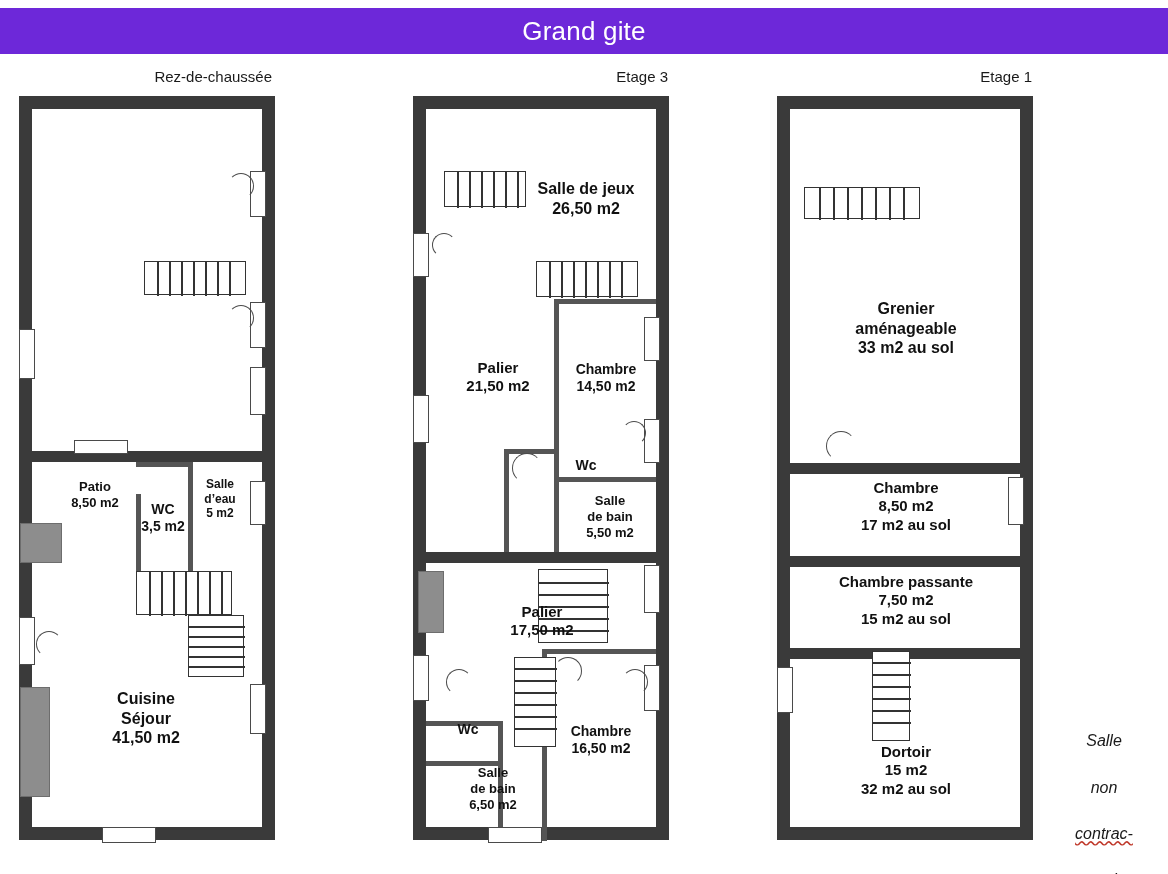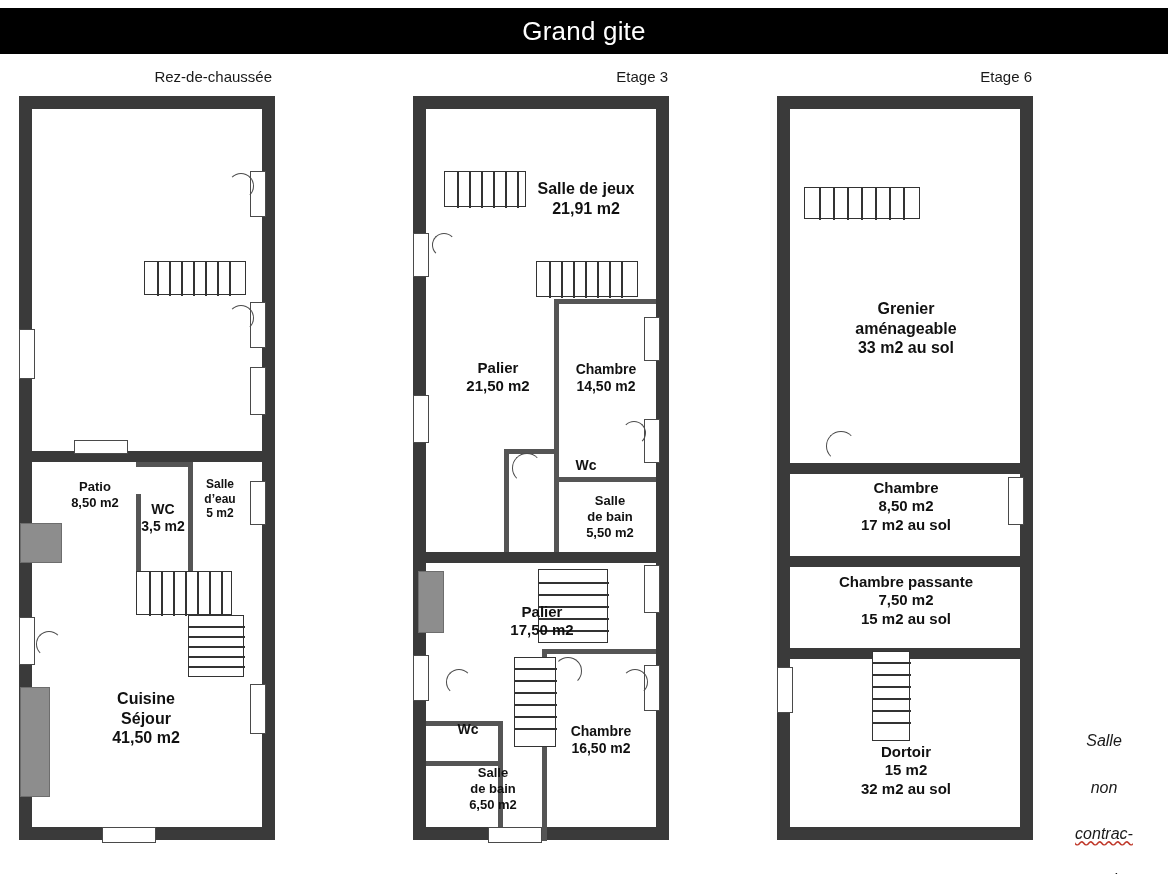--- a/index.html
+++ b/index.html
@@ -14,21 +14,21 @@
     color: #1a1a1a;
     position: relative;
     overflow: hidden;
   }
   .title-bar {
     position: absolute;
     left: 0;
     top: 8px;
     width: 1168px;
     height: 46px;
-    background: #000000;
+    background: #6d28d9;
     color: #ffffff;
     display: flex;
     align-items: center;
     justify-content: center;
   }
   .title-bar .title-text {
     font-size: 26px;
     letter-spacing: 0.2px;
   }
 
@@ -149,21 +149,21 @@
 </style>
 </head>
 <body>
 
 <div class="title-bar">
   <span class="title-text">Grand gite</span>
 </div>
 
 <div class="floor-label" id="lbl-rdc">Rez-de-chaussée</div>
 <div class="floor-label" id="lbl-e1">Etage 3</div>
-<div class="floor-label" id="lbl-e2">Etage 6</div>
+<div class="floor-label" id="lbl-e2">Etage 1</div>
 
 <div class="plan" id="plan-rdc">
 
   <div class="wall-h" style="left:-13px; top:342px; width:256px;"></div>
 
   <div class="wall-thin-v" style="left:156px; top:353px; height:62px;"></div>
   <div class="wall-thin-h" style="left:104px; top:353px; width:52px;"></div>
   <div class="wall-thin-v" style="left:104px; top:385px; height:82px;"></div>
   <div class="wall-thin-h" style="left:104px; top:464px; width:52px;"></div>
   <div class="wall-thin-v" style="left:156px; top:415px; height:52px;"></div>
@@ -303,21 +303,21 @@
     <div class="arc" style="border-color:#4a4a4a; border-right-color:transparent; border-bottom-color:transparent;"></div>
   </div>
   <div class="door" style="left:196px; top:560px; width:26px; height:26px;">
     <div class="arc" style="border-color:#4a4a4a; border-left-color:transparent; border-bottom-color:transparent;"></div>
   </div>
   <div class="door" style="left:128px; top:548px; width:28px; height:28px;">
     <div class="arc" style="border-color:#4a4a4a; border-left-color:transparent; border-bottom-color:transparent;"></div>
   </div>
 
   <div class="room r16" style="left:80px; top:70px; width:160px;">Salle de jeux
-21,91 m2</div>
+26,50 m2</div>
   <div class="room r15" style="left:18px; top:250px; width:108px;">Palier
 21,50 m2</div>
   <div class="room r14" style="left:132px; top:252px; width:96px;">Chambre
 14,50 m2</div>
   <div class="room r14" style="left:134px; top:348px; width:52px;">Wc</div>
   <div class="room r13" style="left:136px; top:384px; width:96px;">Salle
 de bain
 5,50 m2</div>
   <div class="room r15" style="left:56px; top:494px; width:120px;">Palier
 17,50 m2</div>

